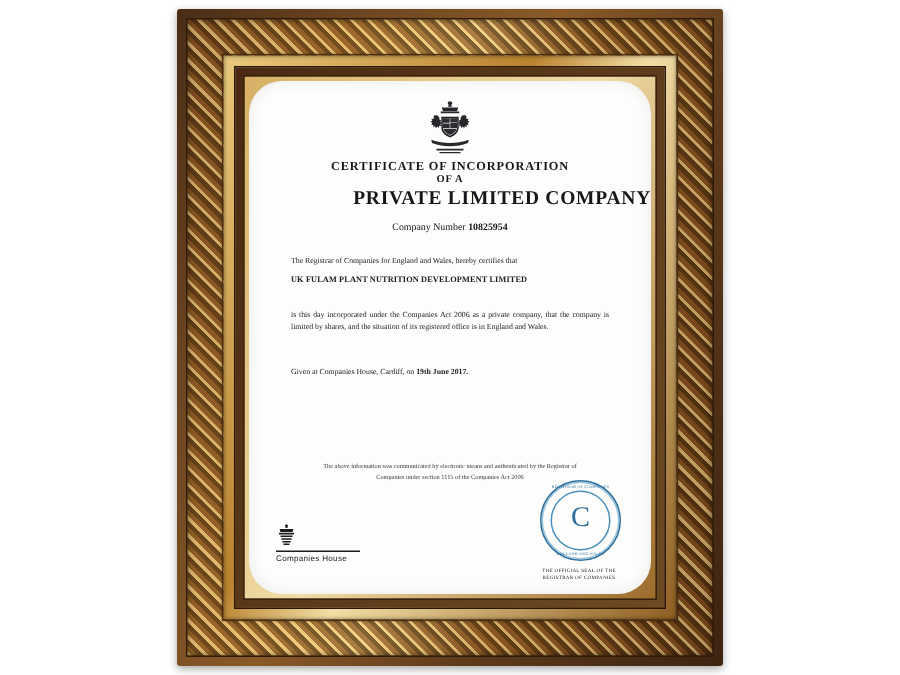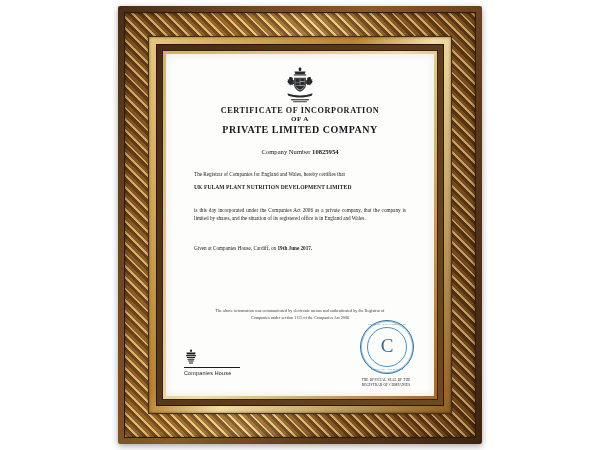--- a/index.html
+++ b/index.html
@@ -80,20 +80,21 @@
   
   .paper {
     position: absolute;
     left: 166px;
     top: 54px;
     width: 268px;
     height: 342px;
     background: #fdfdfb;
     box-shadow: inset 0 0 10px rgba(0,0,0,0.08);
     overflow: hidden;
+    border-radius: 22px;
   }
 
   .crest {
     position: absolute;
     left: 50%;
     top: 12px;
     transform: translateX(-50%);
   }
 
   .title-block {
@@ -109,24 +110,25 @@
     letter-spacing: 0.6px;
     font-weight: bold;
   }
   .title-line2 {
     font-size: 7px;
     letter-spacing: 0.5px;
     font-weight: bold;
     margin-top: 0;
   }
   .title-line3 {
-    font-size: 10px;
+    font-size: 13px;
     letter-spacing: 0.5px;
     font-weight: bold;
     margin-top: 1px;
+    text-align: right;
   }
 
   .company-number {
     position: absolute;
     left: 0;
     right: 0;
     top: 94px;
     text-align: center;
     font-size: 6.6px;
     color: #16171a;

